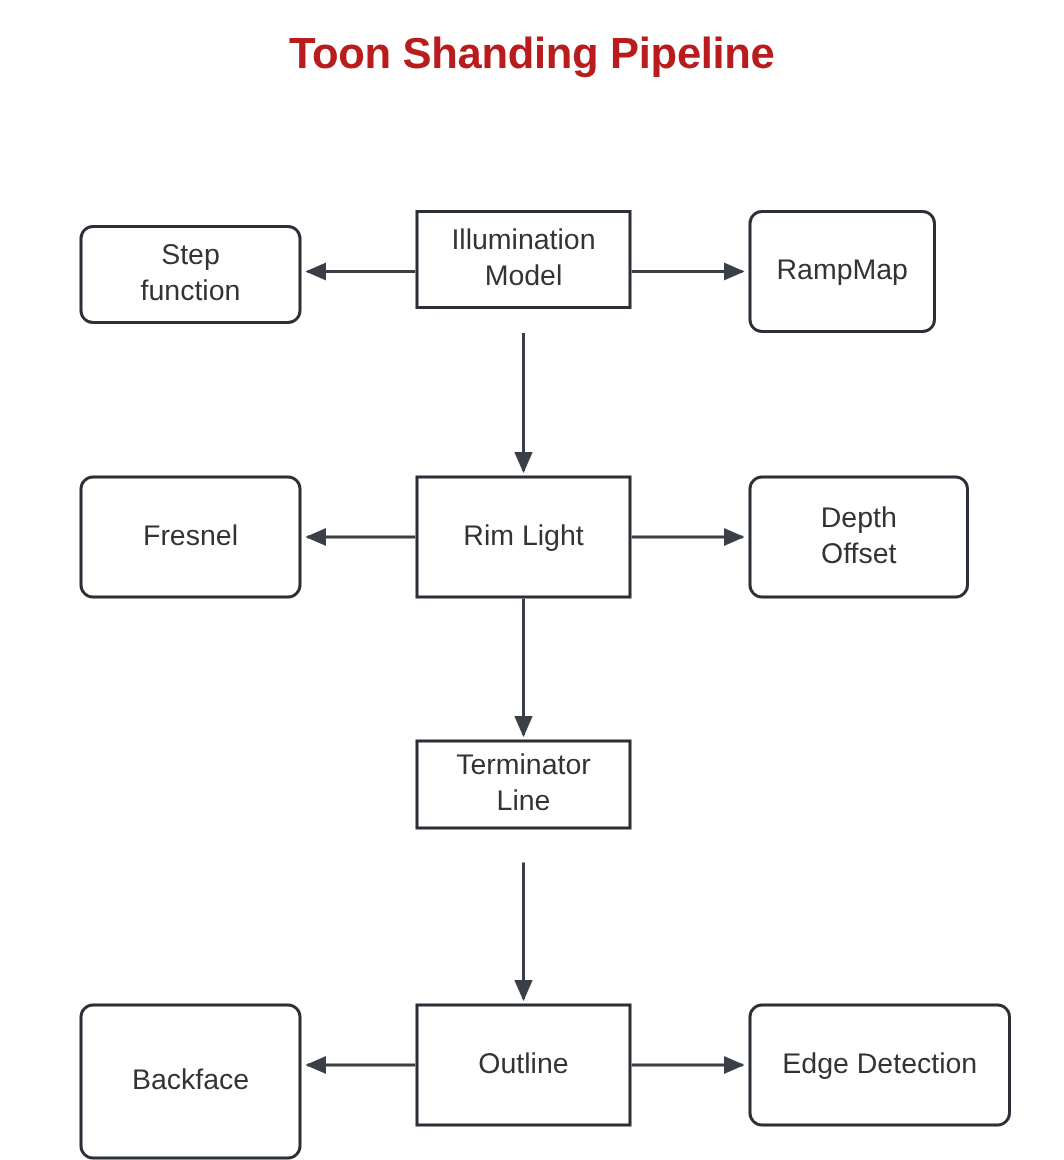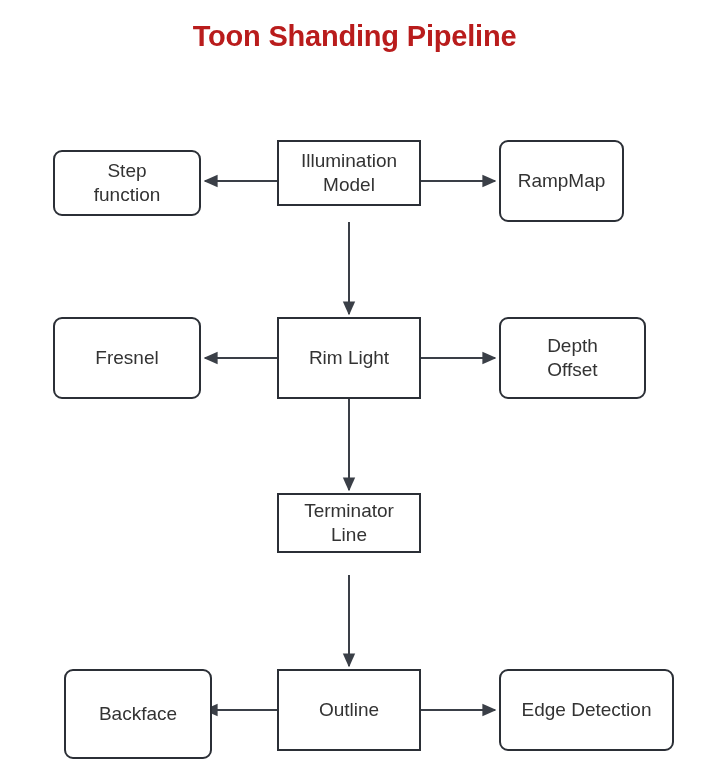--- a/index.html
+++ b/index.html
@@ -98,19 +98,19 @@
   <div class="node rounded" style="left:53px; top:317px; width:148px; height:82px;">Fresnel</div>
 
   <div class="node rounded" style="left:499px; top:317px; width:147px; height:82px;">Depth
 Offset</div>
 
   <div class="node sharp" style="left:277px; top:317px; width:144px; height:82px;">Rim Light</div>
 
   <div class="node sharp" style="left:277px; top:493px; width:144px; height:60px;">Terminator
 Line</div>
 
-  <div class="node rounded" style="left:64px; top:669px; width:148px; height:90px;">Backface</div>
+  <div class="node rounded" style="left:53px; top:669px; width:148px; height:104px;">Backface</div>
 
   <div class="node sharp" style="left:277px; top:669px; width:144px; height:82px;">Outline</div>
 
   <div class="node rounded" style="left:499px; top:669px; width:175px; height:82px;">Edge Detection</div>
 
 </div>
 
 </body></html>

